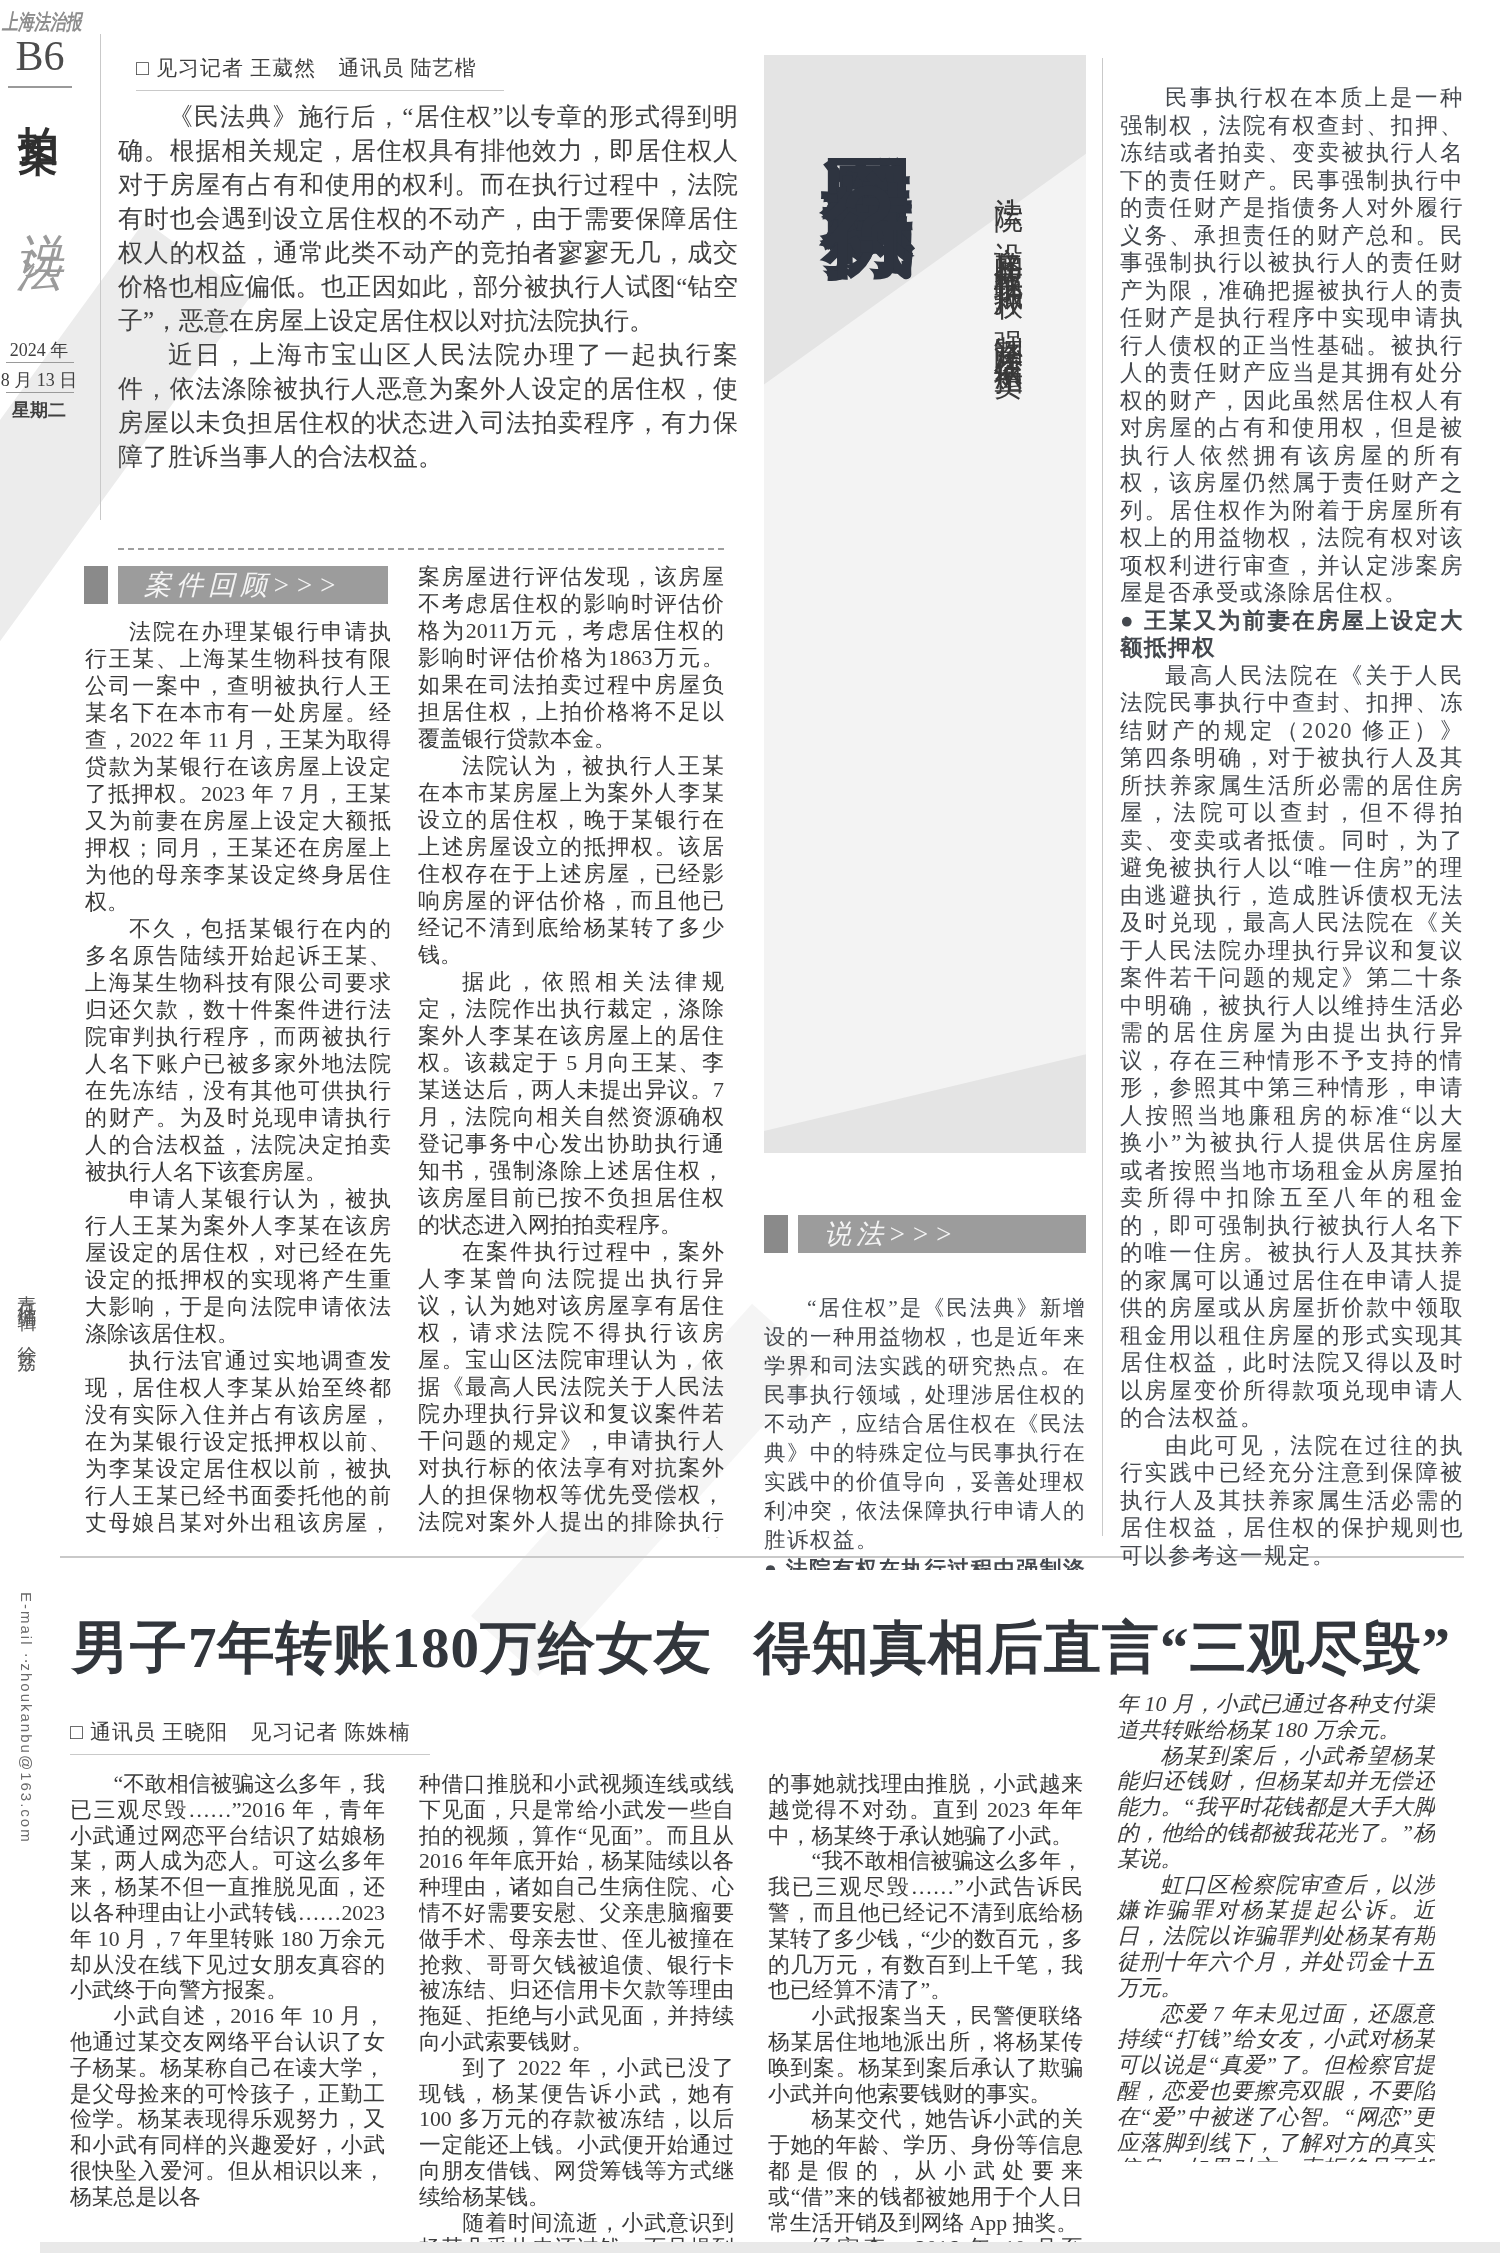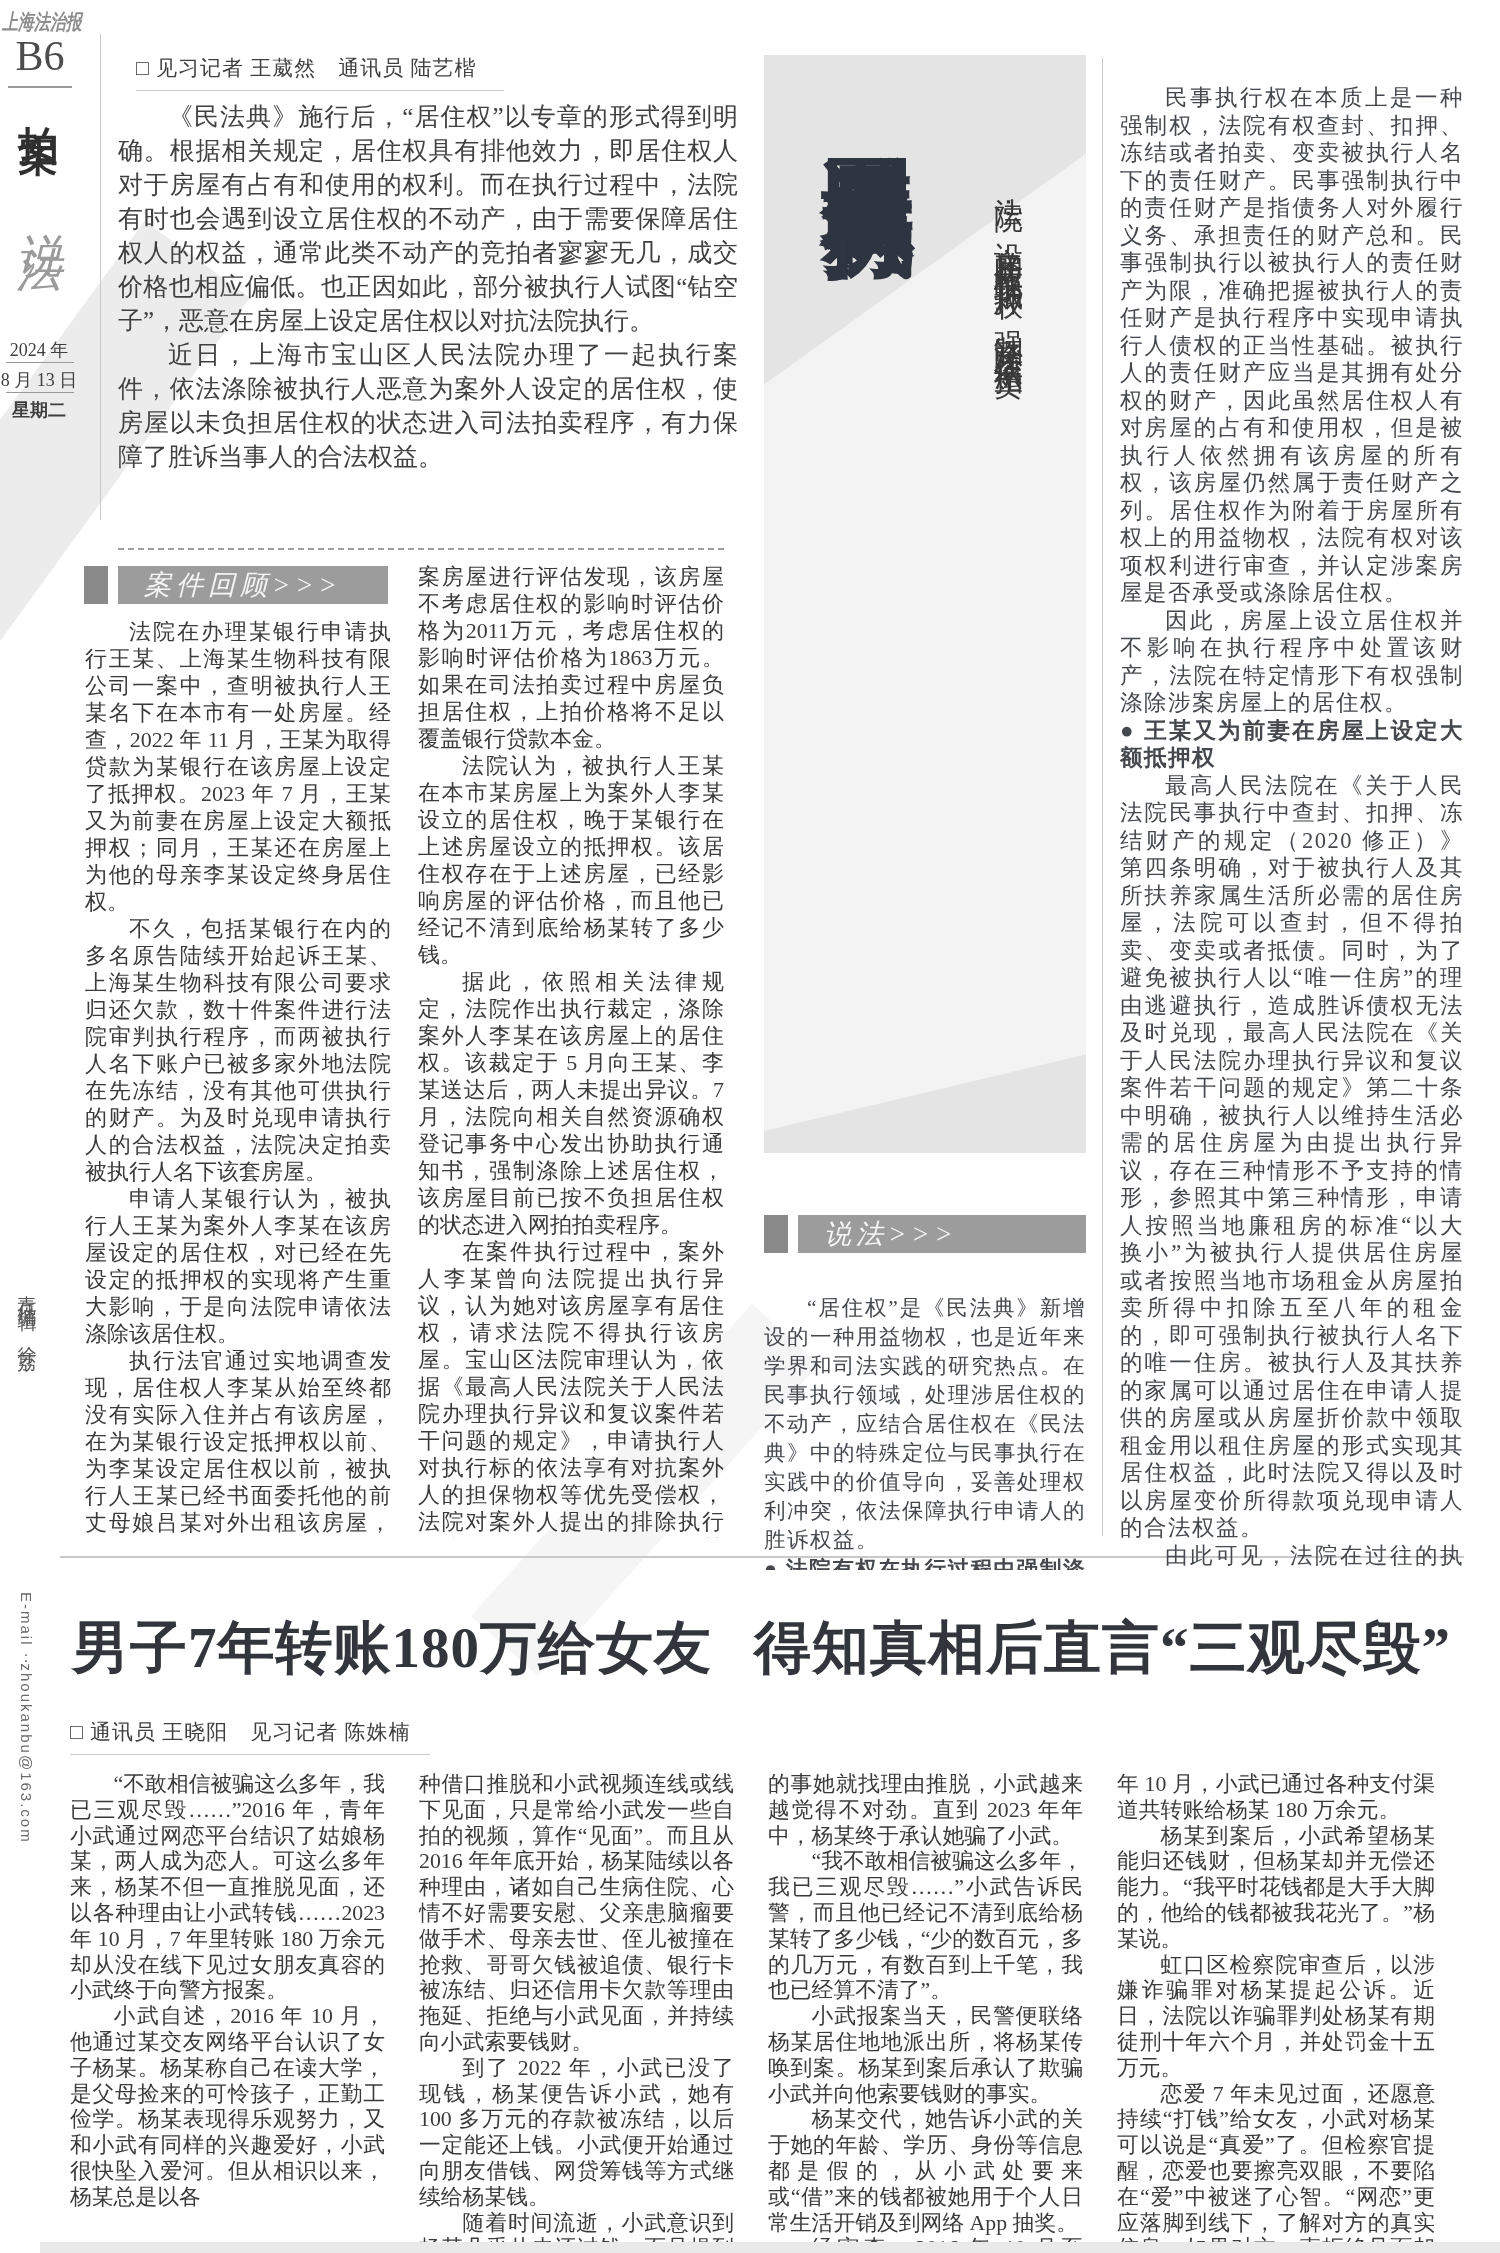--- a/index.html
+++ b/index.html
@@ -112,21 +112,20 @@
   <div class="abs z1 bar-square" style="left:764px;top:1215px;width:24px;height:38px;"></div>
   <div class="abs z1 bar" style="left:798px;top:1215px;width:288px;height:38px;">说法&gt;&gt;&gt;</div>
   <div class="abs z1 copy kai shuofa-para" style="left:764px;top:1262px;width:322px;height:276px;overflow:hidden;">
       <p>“居住权”是《民法典》新增设的一种用益物权，也是近年来学界和司法实践的研究热点。在民事执行领域，处理涉居住权的不动产，应结合居住权在《民法典》中的特殊定位与民事执行在实践中的价值导向，妥善处理权利冲突，依法保障执行申请人的胜诉权益。</p>
       <p class="noind bullet">● 法院有权在执行过程中强制涤除居住权</p>
     </div>
 
   <div class="divider" style="left:1102px;top:58px;width:1px;height:1478px;"></div>
   <div class="abs z1 copy kai" style="left:1120px;top:52px;width:344px;height:1486px;overflow:hidden;font-size:22.5px;line-height:27.5px;">
       <p>民事执行权在本质上是一种强制权，法院有权查封、扣押、冻结或者拍卖、变卖被执行人名下的责任财产。民事强制执行中的责任财产是指债务人对外履行义务、承担责任的财产总和。民事强制执行以被执行人的责任财产为限，准确把握被执行人的责任财产是执行程序中实现申请执行人债权的正当性基础。被执行人的责任财产应当是其拥有处分权的财产，因此虽然居住权人有对房屋的占有和使用权，但是被执行人依然拥有该房屋的所有权，该房屋仍然属于责任财产之列。居住权作为附着于房屋所有权上的用益物权，法院有权对该项权利进行审查，并认定涉案房屋是否承受或涤除居住权。</p>
-      <p>因此，房屋上设立居住权并不影响在执行程序中处置该财产，法院在特定情形下有权强制涤除涉案房屋上的居住权。</p>
       <p class="noind bullet">● 王某又为前妻在房屋上设定大额抵押权</p>
       <p>最高人民法院在《关于人民法院民事执行中查封、扣押、冻结财产的规定（2020 修正）》第四条明确，对于被执行人及其所扶养家属生活所必需的居住房屋，法院可以查封，但不得拍卖、变卖或者抵债。同时，为了避免被执行人以“唯一住房”的理由逃避执行，造成胜诉债权无法及时兑现，最高人民法院在《关于人民法院办理执行异议和复议案件若干问题的规定》第二十条中明确，被执行人以维持生活必需的居住房屋为由提出执行异议，存在三种情形不予支持的情形，参照其中第三种情形，申请人按照当地廉租房的标准“以大换小”为被执行人提供居住房屋或者按照当地市场租金从房屋拍卖所得中扣除五至八年的租金的，即可强制执行被执行人名下的唯一住房。被执行人及其扶养的家属可以通过居住在申请人提供的房屋或从房屋折价款中领取租金用以租住房屋的形式实现其居住权益，此时法院又得以及时以房屋变价所得款项兑现申请人的合法权益。</p>
       <p>由此可见，法院在过往的执行实践中已经充分注意到保障被执行人及其扶养家属生活必需的居住权益，居住权的保护规则也可以参考这一规定。</p>
     </div>
 
   <div class="divider" style="left:60px;top:1556px;width:1404px;height:2px;"></div>
 
   <div class="abs z1 b-headline">
     <span>男子7年转账180万给女友</span><span class="gap"></span><span>得知真相后直言“三观尽毁”</span>
   </div>
@@ -143,21 +142,21 @@
       <p>到了 2022 年，小武已没了现钱，杨某便告诉小武，她有 100 多万元的存款被冻结，以后一定能还上钱。小武便开始通过向朋友借钱、网贷筹钱等方式继续给杨某钱。</p>
       <p>随着时间流逝，小武意识到杨某几乎从未还过钱，而且提到还钱</p>
     </div>
   <div class="abs z1 bcol copy" style="left:768px;top:1772px;width:315px;height:470px;overflow:hidden;">
       <p class="noind">的事她就找理由推脱，小武越来越觉得不对劲。直到 2023 年年中，杨某终于承认她骗了小武。</p>
       <p>“我不敢相信被骗这么多年，我已三观尽毁……”小武告诉民警，而且他已经记不清到底给杨某转了多少钱，“少的数百元，多的几万元，有数百到上千笔，我也已经算不清了”。</p>
       <p>小武报案当天，民警便联络杨某居住地地派出所，将杨某传唤到案。杨某到案后承认了欺骗小武并向他索要钱财的事实。</p>
       <p>杨某交代，她告诉小武的关于她的年龄、学历、身份等信息都是假的，从小武处要来或“借”来的钱都被她用于个人日常生活开销及到网络 App 抽奖。</p>
       <p>经审查，2016 年 10 月至 2023</p>
     </div>
-  <div class="abs z1 bcol copy" style="left:1117px;top:1772px;width:318px;height:470px;overflow:hidden;">
+  <div class="abs z1 bcol copy" style="left:1117px;top:1692px;width:318px;height:470px;overflow:hidden;font-style:italic;">
       <p class="noind">年 10 月，小武已通过各种支付渠道共转账给杨某 180 万余元。</p>
       <p>杨某到案后，小武希望杨某能归还钱财，但杨某却并无偿还能力。“我平时花钱都是大手大脚的，他给的钱都被我花光了。”杨某说。</p>
       <p>虹口区检察院审查后，以涉嫌诈骗罪对杨某提起公诉。近日，法院以诈骗罪判处杨某有期徒刑十年六个月，并处罚金十五万元。</p>
       <p>恋爱 7 年未见过面，还愿意持续“打钱”给女友，小武对杨某可以说是“真爱”了。但检察官提醒，恋爱也要擦亮双眼，不要陷在“爱”中被迷了心智。“网恋”更应落脚到线下，了解对方的真实信息，如果对方一直拒绝见面却不断索要钱财，就应当提高警惕。</p>
     </div>
 
   <div class="abs page-edge"></div>
 </div>
 
 </body></html>

